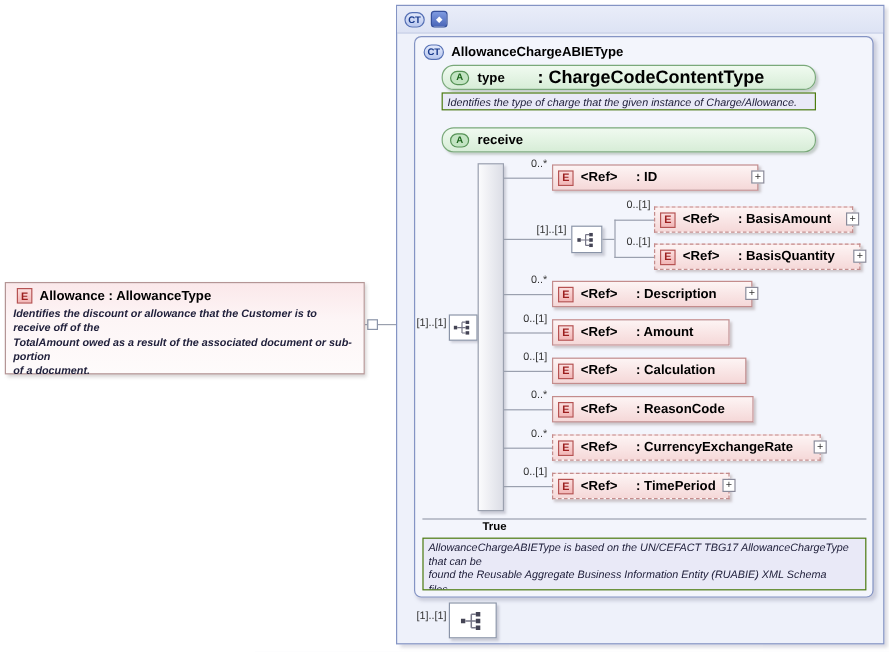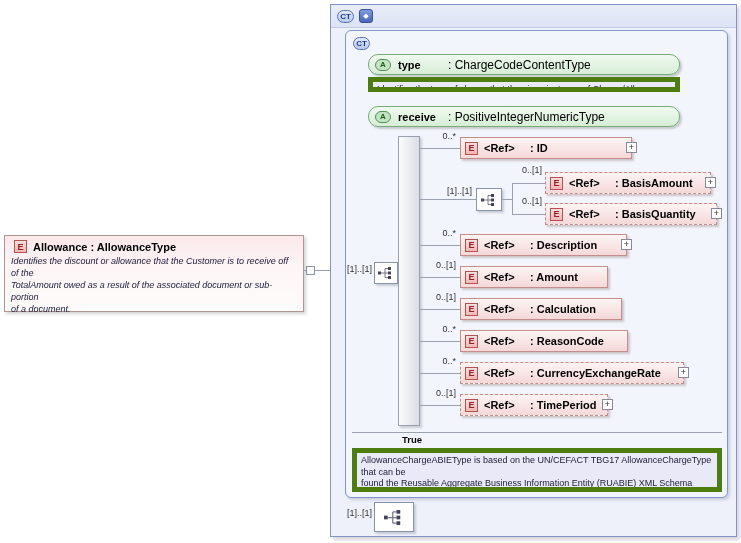--- a/index.html
+++ b/index.html
@@ -36,24 +36,24 @@
          color:#fff;font-size:7px;}
 
   
   .attr{position:absolute;height:21px;display:flex;align-items:center;
         background:linear-gradient(180deg,#f0faf0,#d7edd7);border:1px solid #7aa97a;border-radius:10px;
         box-shadow:2px 2px 2px rgba(110,130,110,.35);box-sizing:border-box;}
   .abadge{min-width:16px;height:12px;display:inline-flex;align-items:center;justify-content:center;
         margin-left:6px;background:#c2e4c2;border:1px solid #569256;border-radius:6px;
         color:#1c641c;font-size:8px;font-weight:bold;padding:0 2px;box-sizing:border-box;}
   .aname{font-size:11px;font-weight:bold;margin-left:7px;width:50px;color:#000;}
-  .atype{font-size:12px;font-weight:normal;color:#000;}
-
-  
-  .note{position:absolute;background:#e9e9f7;border:5px solid #4d7c0f;
+  .atype{font-size:15px;font-weight:bold;color:#000;}
+
+  
+  .note{position:absolute;background:#e9e9f7;border:1px solid #4d7c0f;font-style:italic;
         font-size:9px;color:#21213c;padding:2px 4px;box-sizing:border-box;white-space:pre-wrap;
         line-height:1.3;overflow:hidden;}
 
   
   .elem{position:absolute;height:22px;display:flex;align-items:center;
         background:linear-gradient(180deg,#fdf4f4,#f5d8d8);border:1px solid #c48c8c;
         box-shadow:2px 2px 2px rgba(130,110,110,.35);box-sizing:border-box;}
   .elem.dashed{border-style:dashed;}
   .ebadge{width:13px;height:13px;display:inline-flex;align-items:center;justify-content:center;
         margin-left:4px;background:linear-gradient(180deg,#fbdede,#f2b6b6);border:1px solid #b65252;
@@ -74,21 +74,21 @@
         align-items:center;justify-content:center;box-shadow:2px 2px 2px rgba(110,110,130,.3);
         box-sizing:border-box;}
 
   
   .allowance{position:absolute;left:4px;top:235px;width:300px;height:77px;
         background:linear-gradient(180deg,#fbe8ea 0%,#fdf5f6 40%,#fefbfb 100%);
         border:1px solid #b49595;box-shadow:2px 2px 3px rgba(120,110,110,.3);box-sizing:border-box;}
   .allowance-header{display:flex;align-items:center;gap:6px;padding:4px 0 2px 5px;}
   .allowance-title{font-size:11px;font-weight:bold;color:#000;}
   .allowance-note{font-size:9px;font-style:italic;color:#21213c;padding:1px 6px;
-        white-space:pre-wrap;line-height:1.32;}
+        white-space:pre-wrap;line-height:1.32;font-weight:bold;}
 
   .socket{position:absolute;left:306px;top:266px;width:9px;height:9px;background:#fff;
         border:1px solid #8a94a8;box-sizing:border-box;}
 
   .abstract-label{position:absolute;left:356px;top:435px;font-size:9px;font-style:italic;color:#333;margin-top:39px;}
   .abstract-value{position:absolute;left:402px;top:434px;font-size:9.5px;font-weight:bold;color:#000;}
 </style>
 </head>
 <body>
 
@@ -110,34 +110,34 @@
   <div class="outer">
     <div class="outer-header">
       <span class="ctbadge">CT</span>
       <span class="diamond">◆</span>
     </div>
   </div>
 
   <div class="inner">
     <div class="inner-header">
       <span class="ctbadge">CT</span>
+      <span class="inner-title">AllowanceChargeABIEType</span>
     </div>
   </div>
 
   <div class="attr" style="left:368px;top:54px;width:312px;">
     <span class="abadge">A</span>
     <span class="aname">type</span>
     <span class="atype">: ChargeCodeContentType</span>
   </div>
   <div class="note" style="left:368px;top:77px;width:312px;height:15px;">Identifies the type of charge that the given instance of Charge/Allowance.</div>
 
   <div class="attr" style="left:368px;top:106px;width:312px;">
     <span class="abadge">A</span>
     <span class="aname">receive</span>
-    <span class="atype">: PositiveIntegerNumericType</span>
   </div>
 
   <div class="card" style="left:340px;top:264px;width:32px;">[1]..[1]</div>
   <div class="iconbox" style="left:374px;top:262px;width:24px;height:22px;">
     <svg width="16" height="12" viewBox="0 0 16 12">
       <rect x="0" y="4.5" width="3" height="3" fill="#445"></rect>
       <path d="M3 6 H7 M7 1.5 V10.5 M7 1.5 H10 M7 6 H10 M7 10.5 H10" stroke="#778" stroke-width="1" fill="none"></path>
       <rect x="10" y="0" width="3" height="3" fill="#445"></rect>
         <rect x="10" y="4.5" width="3" height="3" fill="#445"></rect>
         <rect x="10" y="9" width="3" height="3" fill="#445"></rect>

